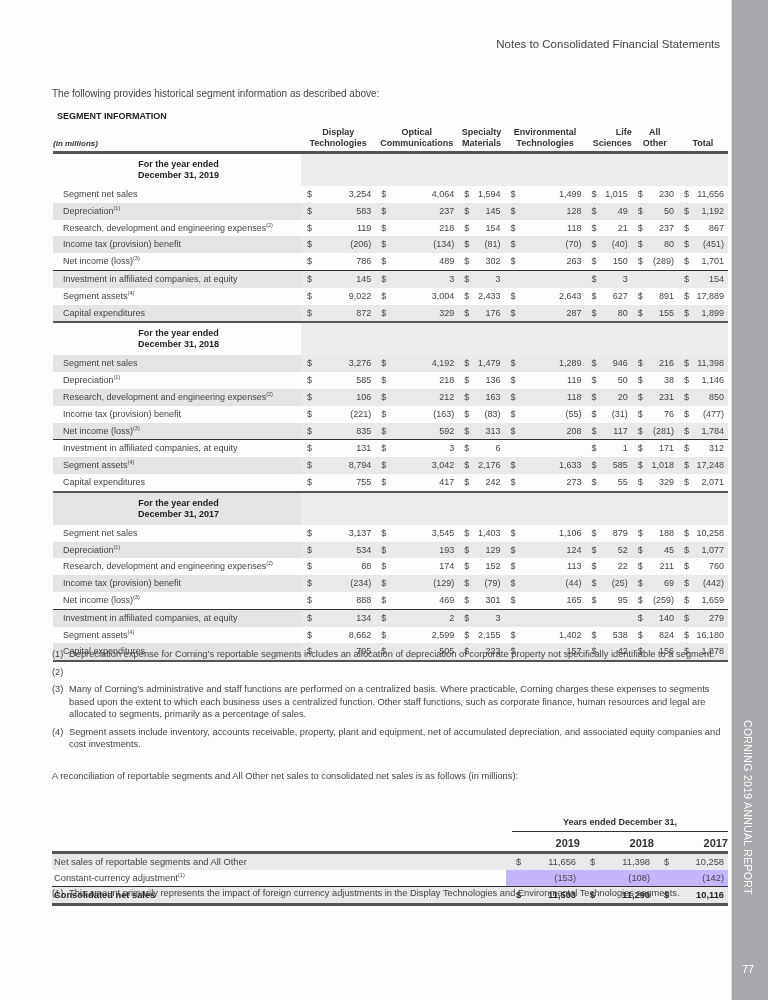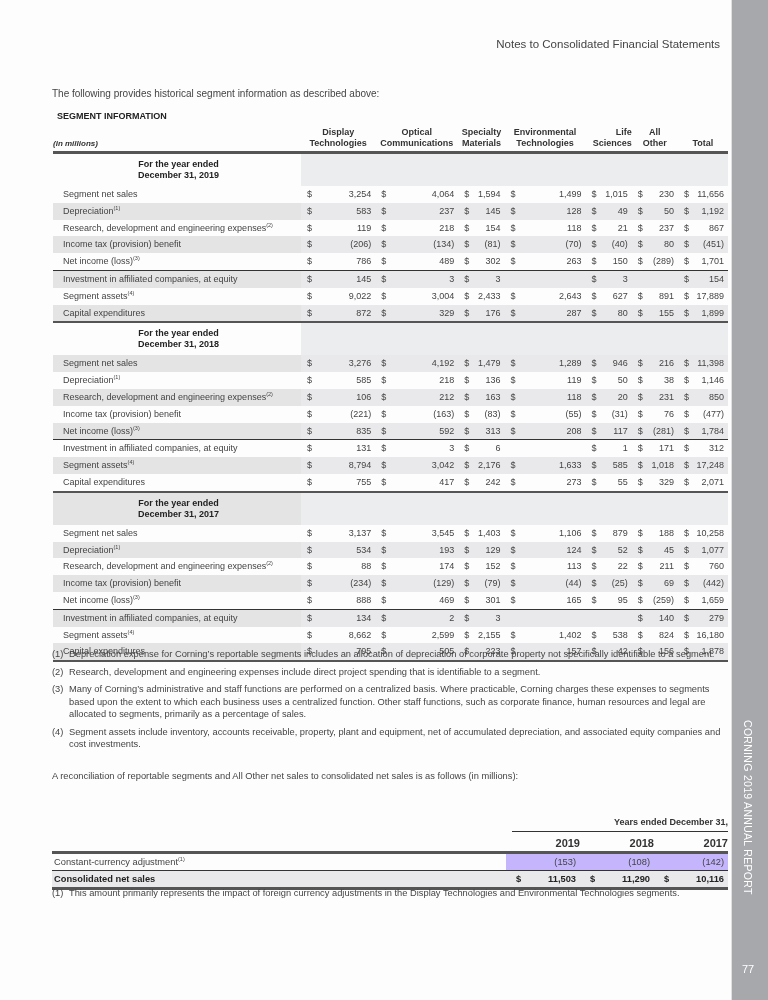--- a/index.html
+++ b/index.html
@@ -47,21 +47,21 @@
   .seg tr.rule td { border-bottom: 1.5px solid #333; }
   .seg tr.endrule td { border-bottom: 2px solid #555; }
   sup { font-size: 5.5px; vertical-align: super; line-height: 0; }
 
   .notes { position: absolute; left: 52px; top: 648px; width: 676px; font-size: 9.3px; color: #444; line-height: 12.5px; }
   .note { display: flex; margin-bottom: 5px; }
   .note .mk { width: 17px; flex: none; }
   .recon-intro { position: absolute; left: 52px; top: 771px; font-size: 9.3px; color: #444; }
 
   .recon { position: absolute; left: 52px; top: 817px; width: 676px; font-size: 9.3px; color: #444; }
-  .recon .yh { position: absolute; left: 460px; top: 0; width: 216px; text-align: right; font-weight: bold; font-size: 9px; color: #333; border-bottom: 1.5px solid #333; padding-bottom: 4px; }
+  .recon .yh { position: absolute; left: 460px; top: 0; width: 216px; text-align: center; font-weight: bold; font-size: 9px; color: #333; border-bottom: 1.5px solid #333; padding-bottom: 4px; }
   .recon table { position: absolute; left: 0; top: 18px; width: 676px; }
   .recon th { font-weight: bold; font-size: 11px; color: #333; text-align: right; padding: 2px 0 2px 12px; }
   .recon thead tr { border-bottom: 3px solid #555; }
   .recon td { height: 16px; line-height: 16px; padding: 0; }
   .recon td.lbl { padding-left: 2px; width: 452px; }
   .recon td.ds { width: 10px; padding-left: 10px; }
   .recon td.v { text-align: right; padding-right: 4px; width: 50px; }
   .recon tr.r1 td { background: #e9e9eb; }
   .recon tr.r2 td.v, .recon tr.r2 td.ds { background: #c4b5fd; }
   .recon tr.r3 td { background: #e9e9eb; font-weight: bold; color: #222; border-top: 1.5px solid #333; border-bottom: 3px solid #555; }
@@ -547,21 +547,20 @@
     </tbody>
 </table>
 
 <div class="notes" id="notes">
     <div class="note">
       <span class="mk">(1)</span>
       <span>Depreciation expense for Corning’s reportable segments includes an allocation of depreciation of corporate property not specifically identifiable to a segment.</span>
     </div>
     <div class="note">
       <span class="mk">(2)</span>
-      <span>Research, development and engineering expenses include direct project spending that is identifiable to a segment.</span>
     </div>
     <div class="note">
       <span class="mk">(3)</span>
       <span>Many of Corning’s administrative and staff functions are performed on a centralized basis. Where practicable, Corning charges these expenses to segments based upon the extent to which each business uses a centralized function. Other staff functions, such as corporate finance, human resources and legal are allocated to segments, primarily as a percentage of sales.</span>
     </div>
     <div class="note">
       <span class="mk">(4)</span>
       <span>Segment assets include inventory, accounts receivable, property, plant and equipment, net of accumulated depreciation, and associated equity companies and cost investments.</span>
     </div>
   </div>
@@ -573,20 +572,29 @@
   <table>
     <thead>
       <tr id="recon-head">
         <th></th>
       <th colspan="2">2019</th>
           <th colspan="2">2018</th>
           <th colspan="2">2017</th>
         </tr>
     </thead>
     <tbody id="recon-body">
+        <tr class="r1">
+          <td class="lbl"><span>Net sales of reportable segments and All Other</span></td>
+          <td class="ds">$</td>
+          <td class="v">11,656</td>
+          <td class="ds">$</td>
+          <td class="v">11,398</td>
+          <td class="ds">$</td>
+          <td class="v">10,258</td>
+        </tr>
         <tr class="r2">
           <td class="lbl"><span>Constant-currency adjustment</span><sup>(1)</sup></td>
           <td class="ds"></td>
           <td class="v">(153)</td>
           <td class="ds"></td>
           <td class="v">(108)</td>
           <td class="ds"></td>
           <td class="v">(142)</td>
         </tr>
         <tr class="r3">

